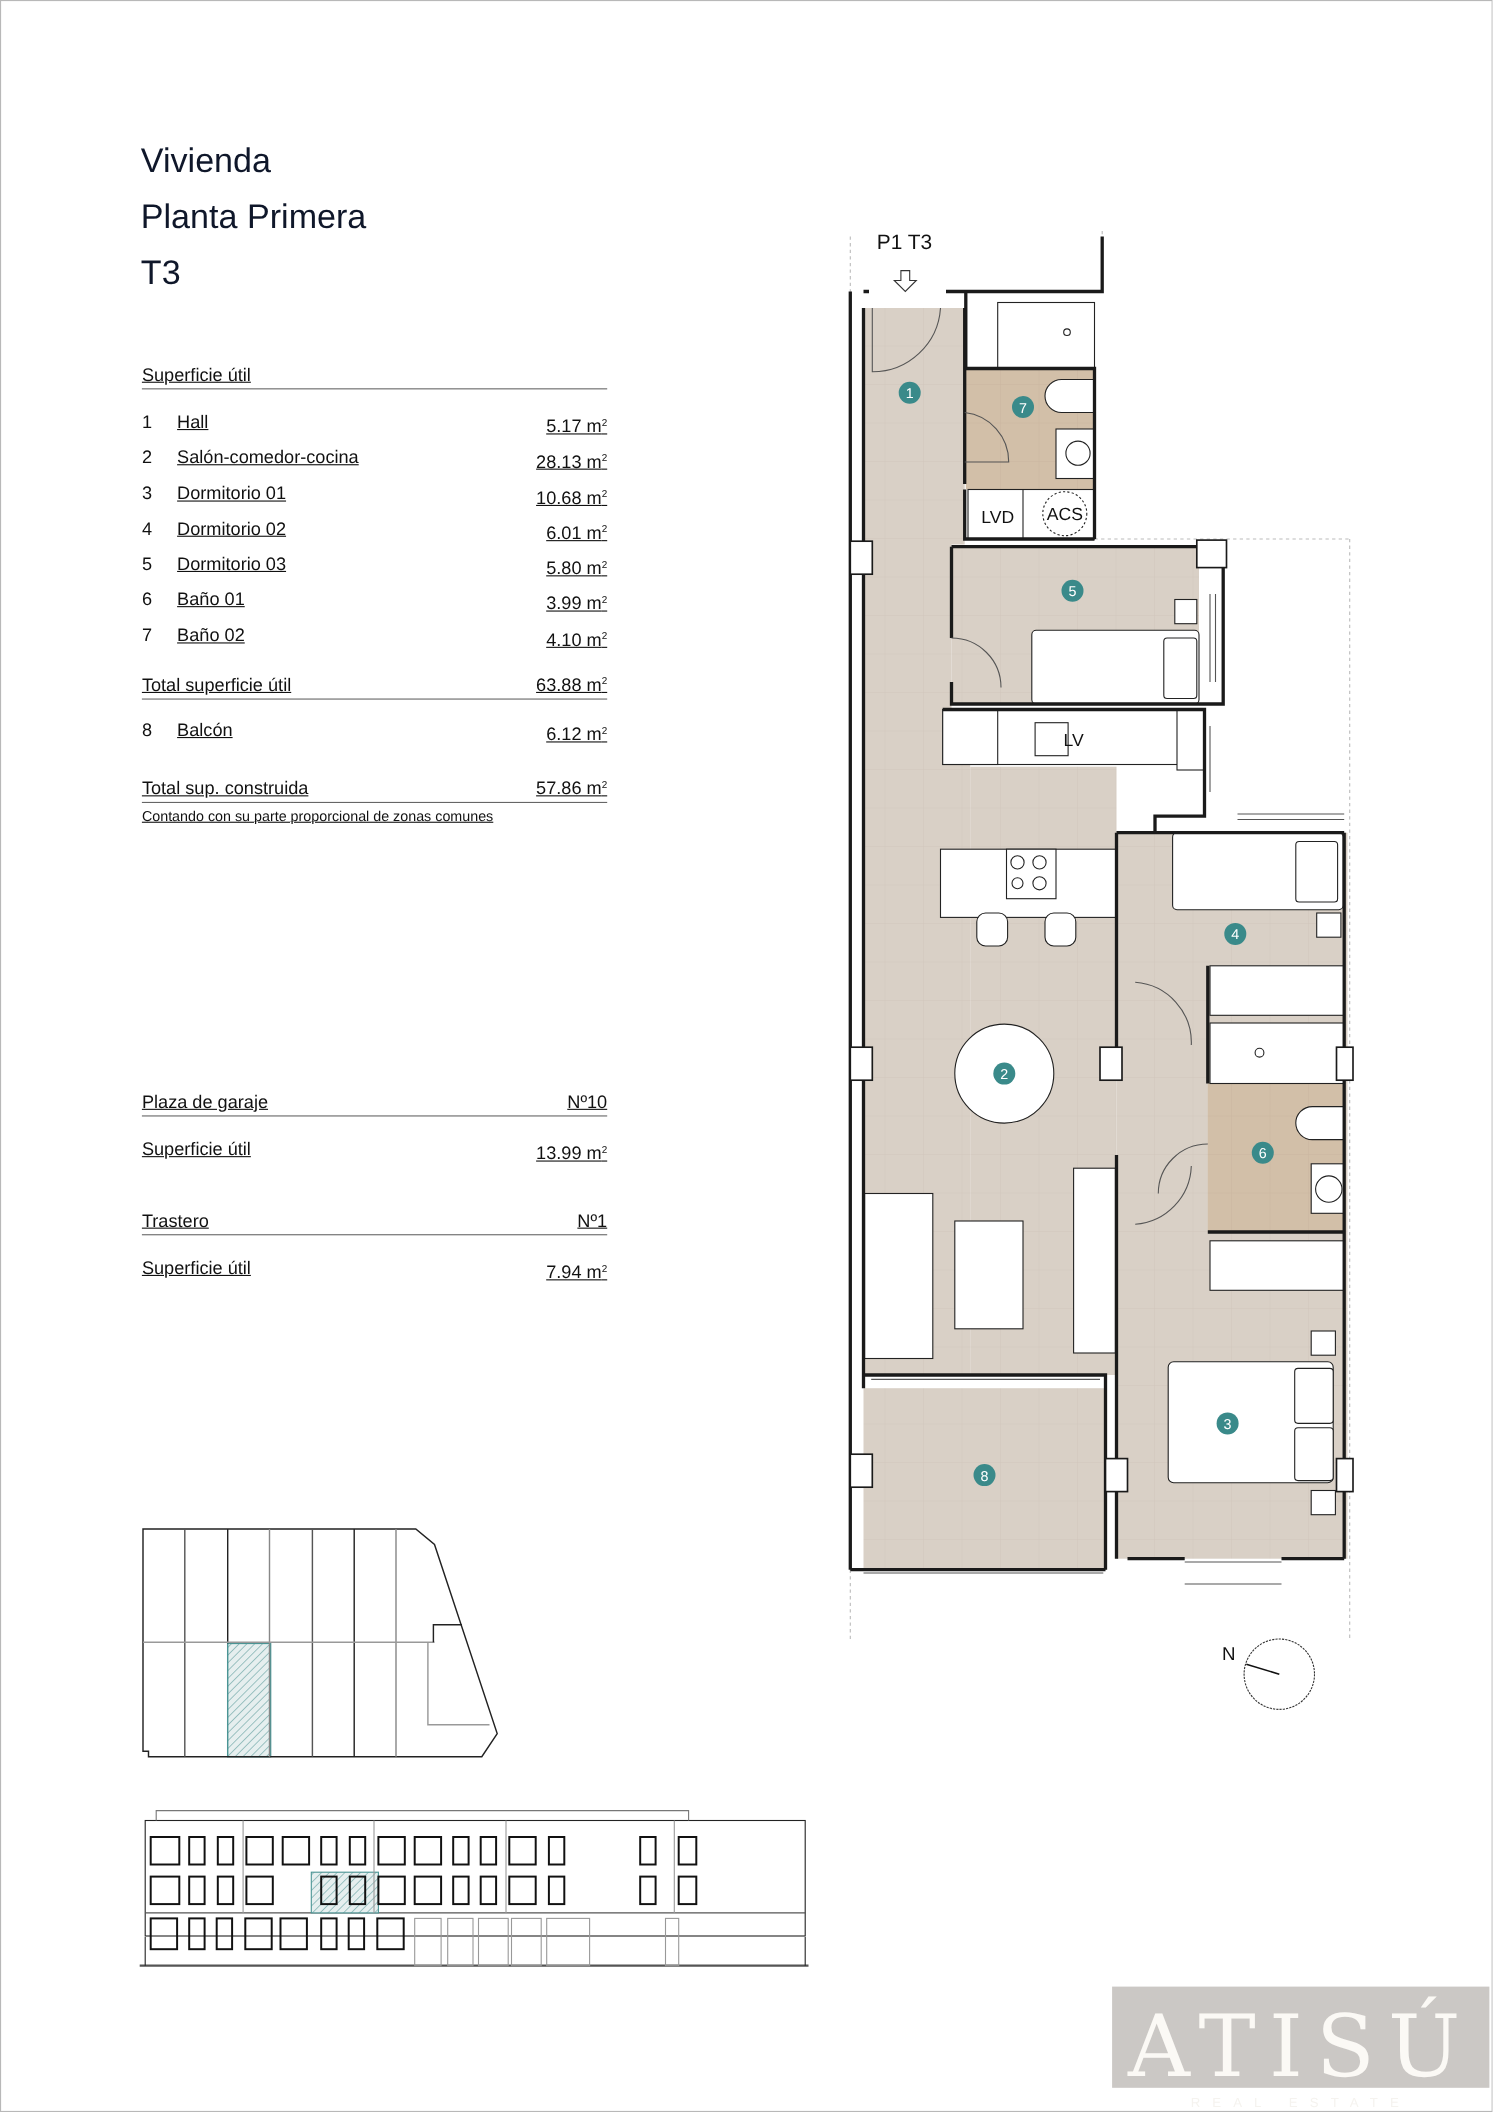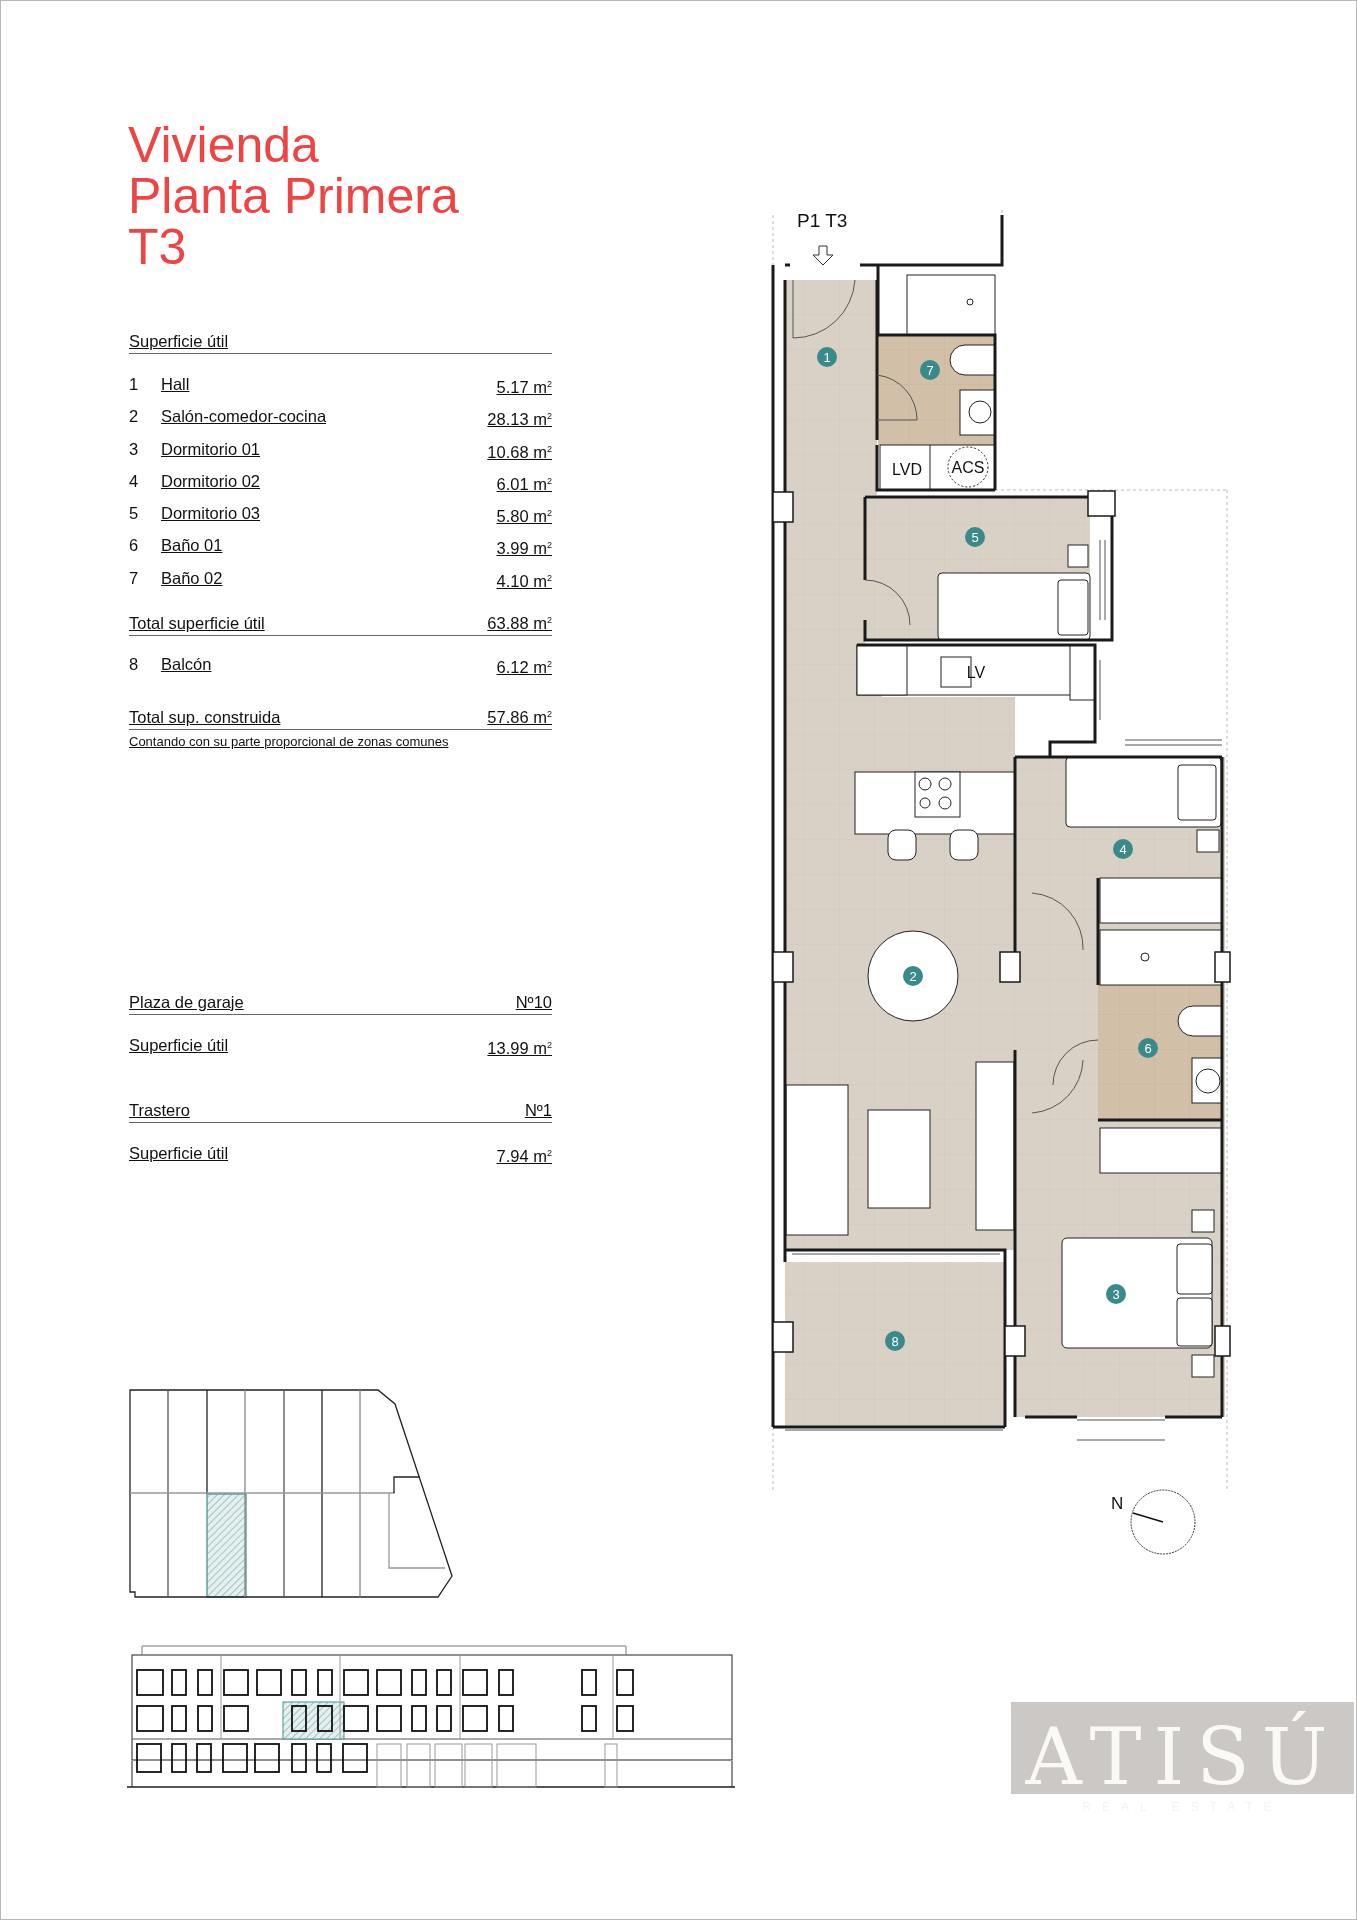--- a/index.html
+++ b/index.html
@@ -1,27 +1,27 @@
 <!DOCTYPE html>
 <html><head>
 <meta charset="utf-8">
 <style>
   html, body { margin: 0; padding: 0; background: #ffffff; }
   body { width: 1357px; height: 1920px; position: relative; overflow: hidden; font-family: "Liberation Sans", sans-serif; color: #111; }
   .frame { position: absolute; left: 0; top: 0; width: 1355px; height: 1918px; border: 1px solid #b8b8b8; }
-  .title { position: absolute; left: 128px; top: 120px; font-size: 50px; line-height: 51px; color: #ef4444; }
+  .title { position: absolute; left: 128px; top: 120px; font-size: 31px; line-height: 51px; color: #0f172a; }
   .title div { white-space: nowrap; }
   .sec { position: absolute; left: 129px; width: 423px; font-size: 16.5px; text-decoration: underline; }
   .hdr { border-bottom: 1px solid #666; padding-bottom: 1px; display: flex; justify-content: space-between; height: 20px; }
   .row { display: flex; justify-content: space-between; height: 32.3px; line-height: 32.3px; }
   .row .num { width: 32px; display: inline-block; }
   .note { font-size: 13px; margin-top: 4px; }
   sup { font-size: 9px; vertical-align: 6px; }
   svg { position: absolute; }
-  .logo { position: absolute; left: 1011px; top: 1702px; width: 343px; height: 92px; background: #cbc8c5; }
+  .logo { position: absolute; left: 1011px; top: 1806px; width: 343px; height: 92px; background: #cbc8c5; }
   .logo-main { position: absolute; left: 0; right: 0; top: 10px; text-align: center; font-family: "DejaVu Serif", serif; font-size: 78px; letter-spacing: 12px; color: #fbf9f5; font-weight: 200; }
   .logo-sub { position: absolute; left: 0; right: 0; top: 98px; text-align: center; font-size: 12px; letter-spacing: 11px; color: #f5f3ef; }
   .plan-label { position: absolute; left: 797px; top: 210px; font-size: 19px; }
   .compass-n { position: absolute; left: 1111px; top: 1494px; font-size: 17px; }
 </style>
 </head>
 <body>
 
 <div class="frame"></div>
 

